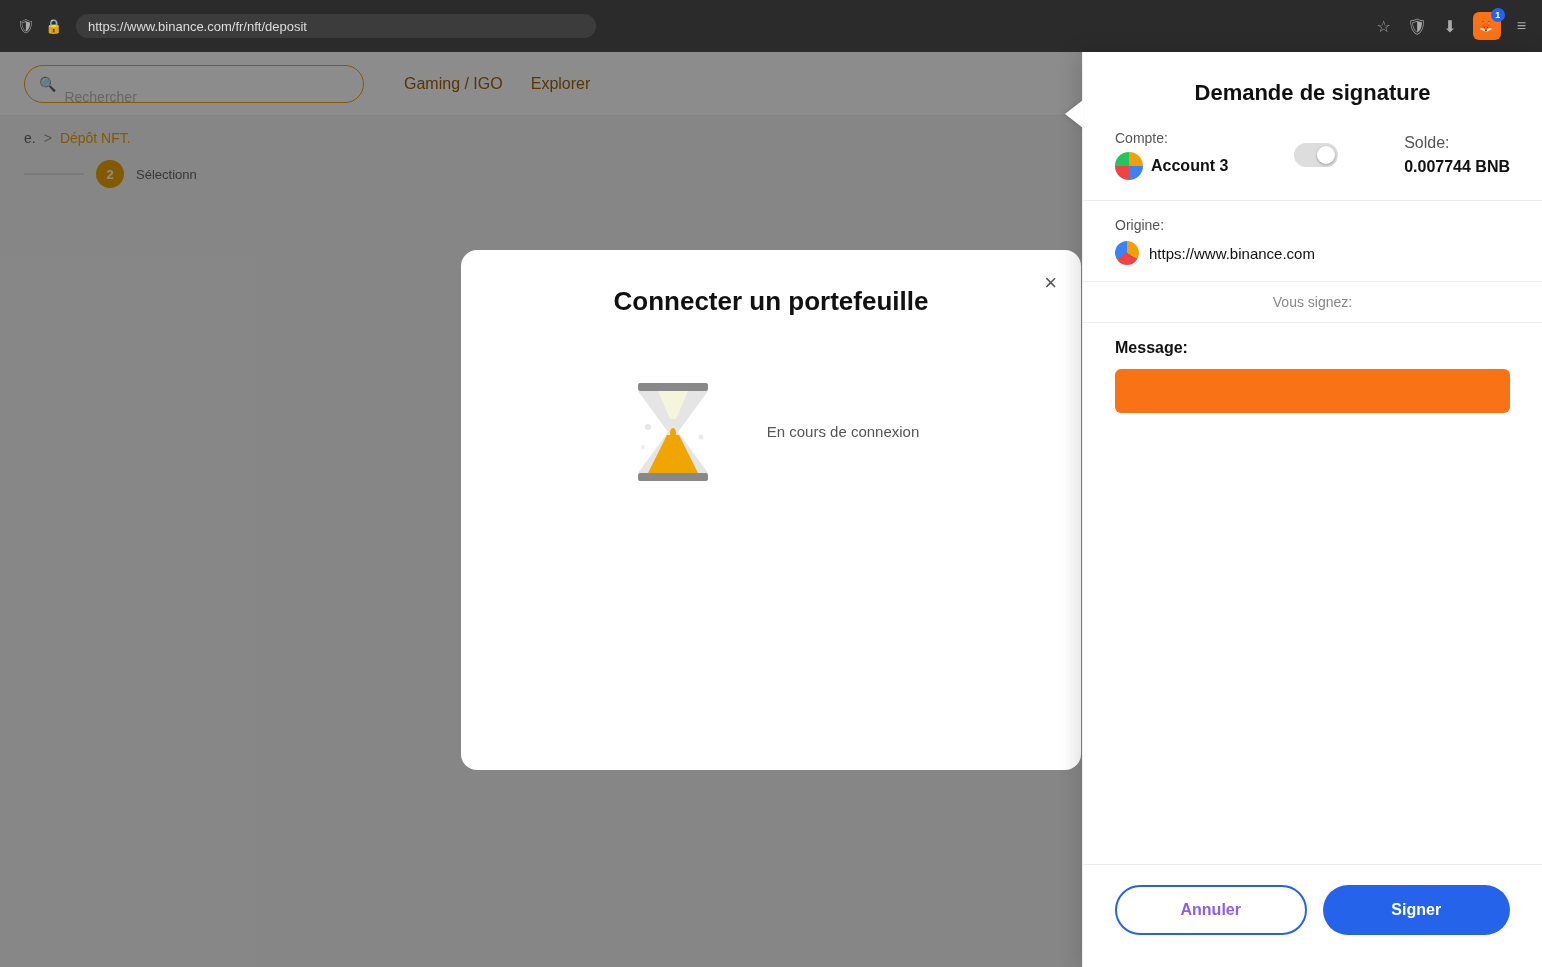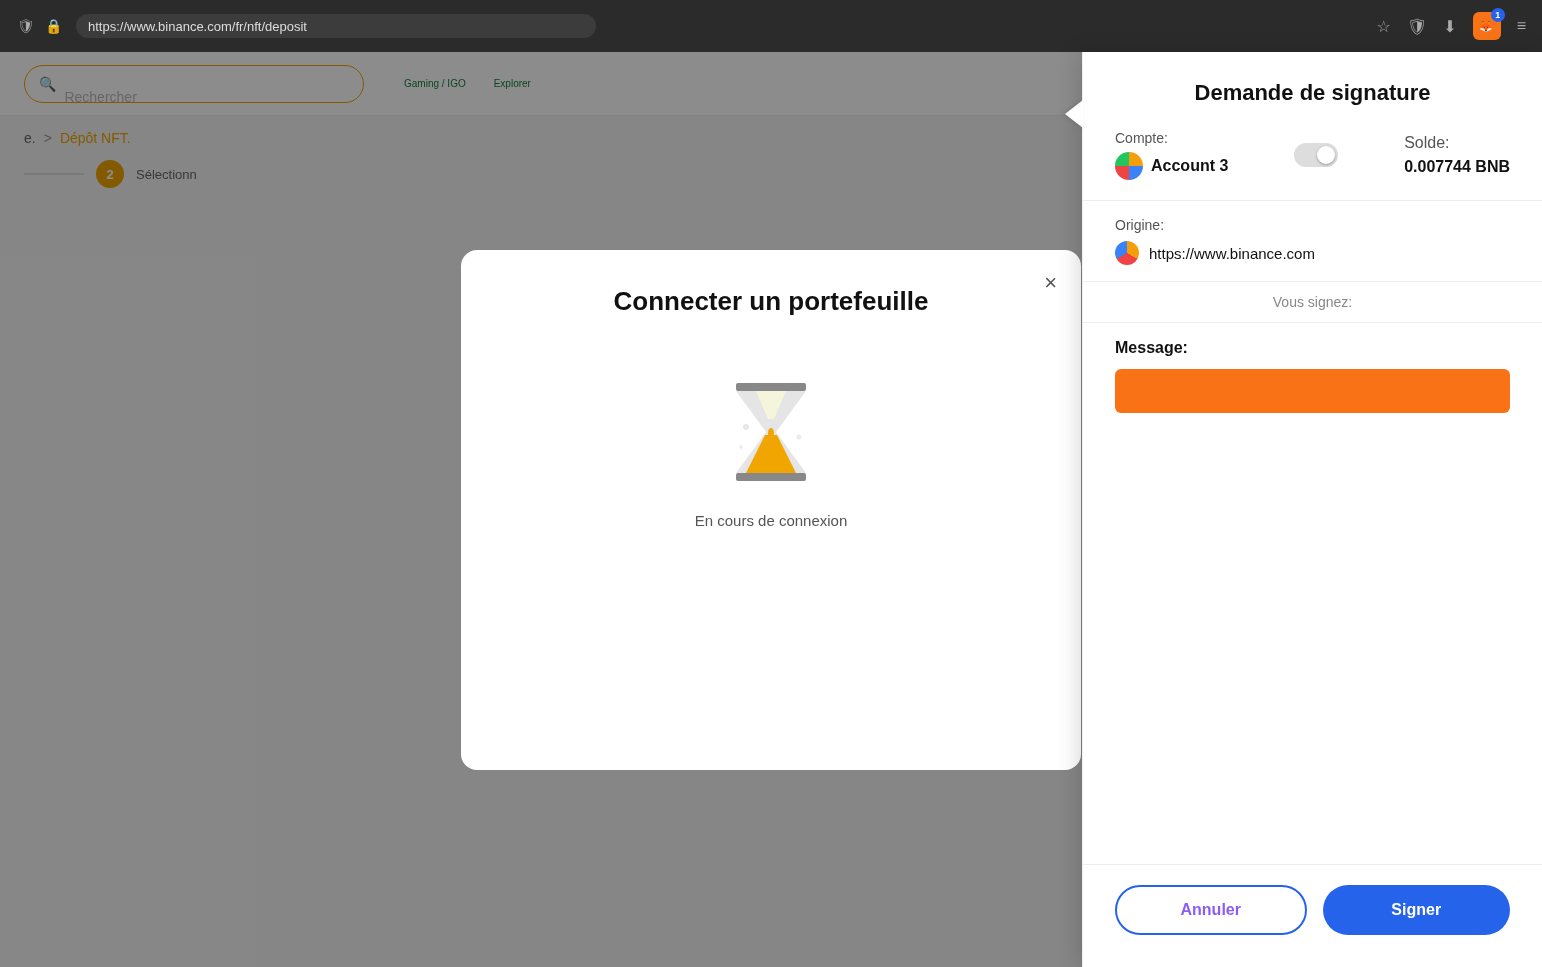--- a/index.html
+++ b/index.html
@@ -128,22 +128,22 @@
       font-size: 14px;
       margin-top: 26px;
     }
     .nav-items {
       display: flex;
       gap: 28px;
       margin-left: 24px;
       align-items: center;
     }
     .nav-item {
-      color: #15803d;
-      font-size: 10px;
+      color: #a16207;
+      font-size: 16px;
       font-weight: 500;
       cursor: pointer;
     }
     .hamburger {
       margin-left: auto;
       font-size: 22px;
       color: #333;
       cursor: pointer;
     }
 
@@ -231,23 +231,23 @@
     }
     .modal-title {
       font-size: 26px;
       font-weight: 700;
       color: #111;
       margin-bottom: 60px;
       text-align: center;
     }
     .hourglass-wrapper {
       display: flex;
-      flex-direction: column;
-      align-items: center;
-      gap: 25px;
+      flex-direction: row;
+      align-items: center;
+      gap: 44px;
     }
     
     .hourglass-svg {
       width: 100px;
       height: 110px;
     }
     .connecting-text {
       font-size: 15px;
       color: #555;
     }

